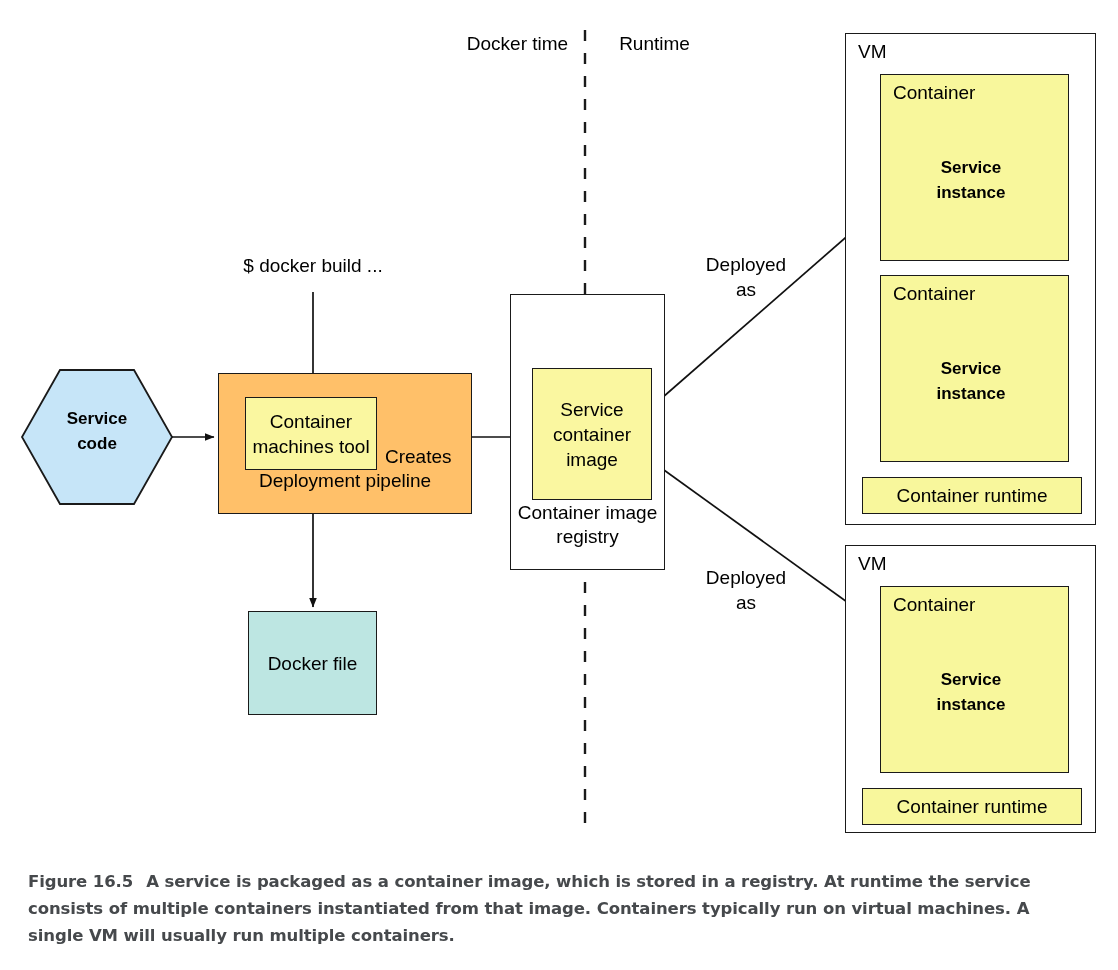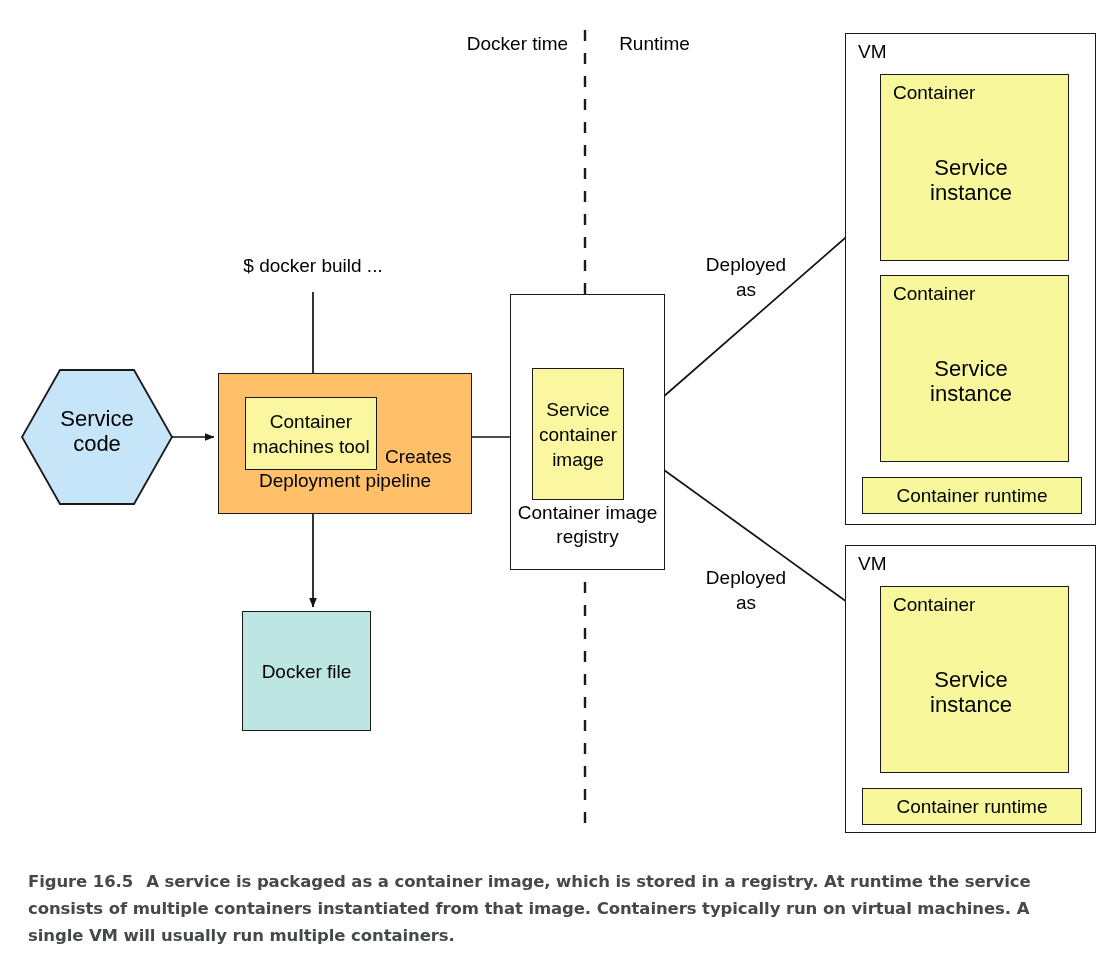--- a/index.html
+++ b/index.html
@@ -75,23 +75,24 @@
     position: absolute;
     left: 0; top: 0;
     width: 1118px;
     height: 845px;
     pointer-events: none;
   }
 
   .hex-text {
     position: absolute;
     text-align: center;
-    font-size: 22px;
+    font-size: 17px;
     line-height: 25px;
     white-space: pre-line;
+    font-weight: bold;
   }
 
   
   #caption {
     position: absolute;
     left: 28px;
     top: 868px;
     width: 1062px;
     font-family: "DejaVu Sans", sans-serif;
     font-weight: bold;
@@ -149,31 +150,31 @@
     <div class="box-label-bottom">Deployment pipeline</div>
   </div>
 
   <div class="box box-yellow" style="left:245px; top:397px; width:132px; height:73px;">
     <span>Container
 machines tool</span>
   </div>
 
   <div class="label label-left" style="left:385px; top:400px; width:110px; text-align:left;">Creates</div>
 
-  <div class="box box-teal" style="left:242px; top:611px; width:129px; height:120px;">
+  <div class="box box-teal" style="left:248px; top:611px; width:129px; height:104px;">
     <span>Docker
 file</span>
   </div>
 
   <div class="box box-white" style="left:510px; top:294px; width:155px; height:276px;">
     <div class="box-label-bottom">Container
 image registry</div>
   </div>
 
-  <div class="box box-yellow" style="left:532px; top:368px; width:92px; height:132px;">
+  <div class="box box-yellow" style="left:532px; top:368px; width:120px; height:132px;">
     <span>Service
 container
 image</span>
   </div>
 
   <div class="label" style="left:682px; top:252px; width:128px;">Deployed
 as</div>
   <div class="label" style="left:682px; top:565px; width:128px;">Deployed
 as</div>
 

